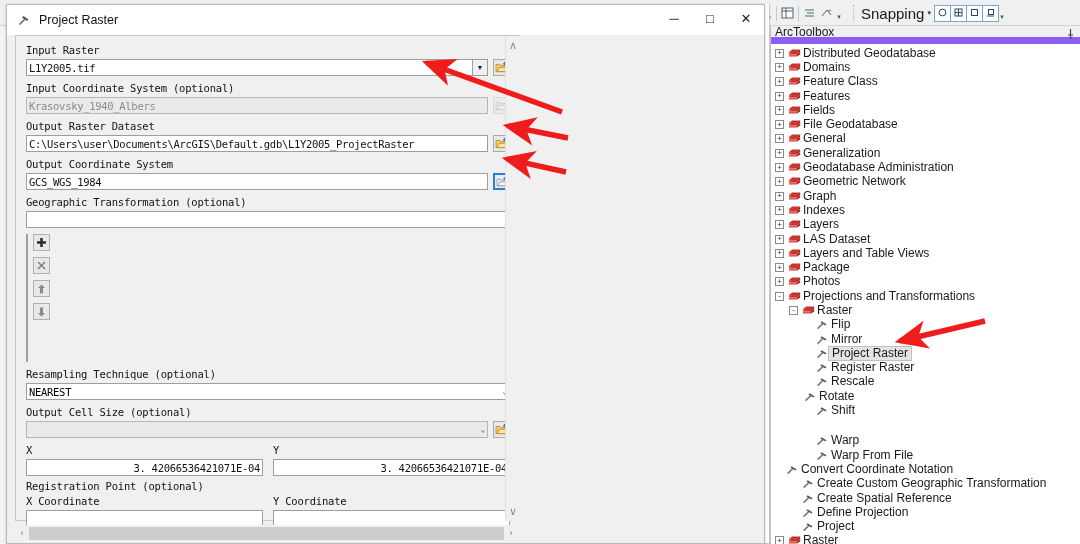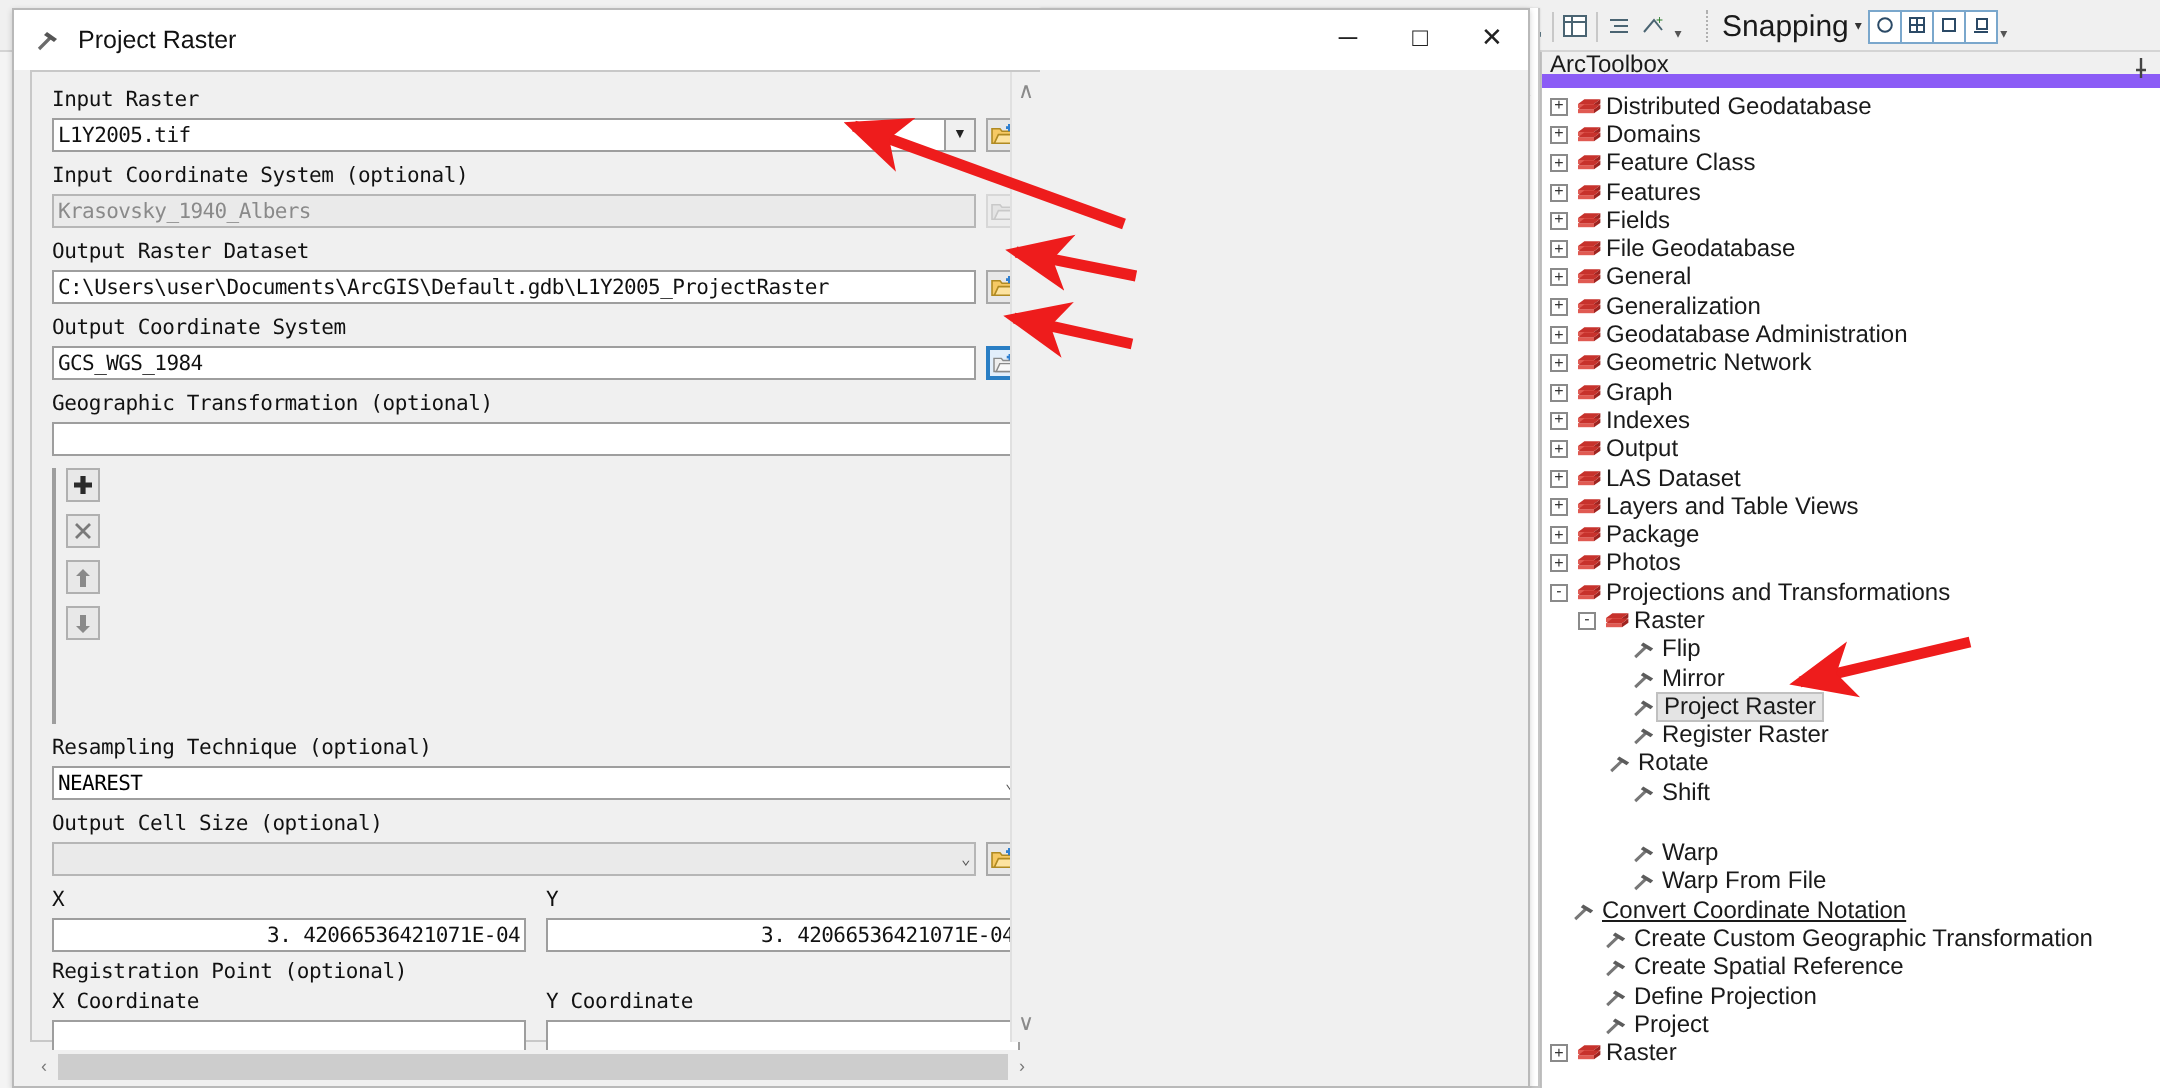--- a/index.html
+++ b/index.html
@@ -492,21 +492,21 @@
           <span class="tb-icon">
             <svg class="ico-toolbox" viewBox="0 0 14 11">
               <path d="M1 4 L4.2 1.6 h8 L9 4 Z" fill="#c7322c"></path>
               <path d="M1 4 h8 v2 H1 Z" fill="#e05a52"></path>
               <path d="M9 4 L12.2 1.6 v2.2 L9 6 Z" fill="#9e2420"></path>
               <path d="M1 6.6 h8 v2 H1 Z" fill="#e05a52"></path>
               <path d="M9 6.6 L12.2 4.2 v2.2 L9 8.6 Z" fill="#9e2420"></path>
               <path d="M1 6.6 L4.2 4.2 h8 L9 6.6 Z" fill="#c7322c"></path>
             </svg>
           </span>
-          <span class="tree-label">Output</span>
+          <span class="tree-label">Layers</span>
         </div>
         <div class="tree-row" style="padding-left: 4px;">
           <span class="expander">+</span>
           <span class="tb-icon">
             <svg class="ico-toolbox" viewBox="0 0 14 11">
               <path d="M1 4 L4.2 1.6 h8 L9 4 Z" fill="#c7322c"></path>
               <path d="M1 4 h8 v2 H1 Z" fill="#e05a52"></path>
               <path d="M9 4 L12.2 1.6 v2.2 L9 6 Z" fill="#9e2420"></path>
               <path d="M1 6.6 h8 v2 H1 Z" fill="#e05a52"></path>
               <path d="M9 6.6 L12.2 4.2 v2.2 L9 8.6 Z" fill="#9e2420"></path>
@@ -618,20 +618,30 @@
         <div class="tree-row" style="padding-left: 32px;">
           <span class="expander none"></span>
           <span class="tb-icon">
             <svg class="ico-hammer" viewBox="0 0 13 11">
               <path d="M1.6 9.6 L7 4.4" stroke="#777" stroke-width="1.5" fill="none"></path>
               <path d="M5.6 2.2 L10.6 5.2 L9.3 6.6 L4.4 3.6 Z" fill="#5c5c5c"></path>
             </svg>
           </span>
           <span class="tree-label">Register Raster</span>
         </div>
+        <div class="tree-row" style="padding-left: 32px;">
+          <span class="expander none"></span>
+          <span class="tb-icon">
+            <svg class="ico-hammer" viewBox="0 0 13 11">
+              <path d="M1.6 9.6 L7 4.4" stroke="#777" stroke-width="1.5" fill="none"></path>
+              <path d="M5.6 2.2 L10.6 5.2 L9.3 6.6 L4.4 3.6 Z" fill="#5c5c5c"></path>
+            </svg>
+          </span>
+          <span class="tree-label">Rescale</span>
+        </div>
         <div class="tree-row" style="padding-left: 20px;">
           <span class="expander none"></span>
           <span class="tb-icon">
             <svg class="ico-hammer" viewBox="0 0 13 11">
               <path d="M1.6 9.6 L7 4.4" stroke="#777" stroke-width="1.5" fill="none"></path>
               <path d="M5.6 2.2 L10.6 5.2 L9.3 6.6 L4.4 3.6 Z" fill="#5c5c5c"></path>
             </svg>
           </span>
           <span class="tree-label">Rotate</span>
         </div>
@@ -658,21 +668,21 @@
         <div class="tree-row" style="padding-left: 32px;">
           <span class="expander none"></span>
           <span class="tb-icon">
             <svg class="ico-hammer" viewBox="0 0 13 11">
               <path d="M1.6 9.6 L7 4.4" stroke="#777" stroke-width="1.5" fill="none"></path>
               <path d="M5.6 2.2 L10.6 5.2 L9.3 6.6 L4.4 3.6 Z" fill="#5c5c5c"></path>
             </svg>
           </span>
           <span class="tree-label">Warp From File</span>
         </div>
-        <div class="tree-row" style=" text-decoration: underline;">
+        <div class="tree-row" style="">
           <span class="expander none"></span>
           <span class="tb-icon">
             <svg class="ico-hammer" viewBox="0 0 13 11">
               <path d="M1.6 9.6 L7 4.4" stroke="#777" stroke-width="1.5" fill="none"></path>
               <path d="M5.6 2.2 L10.6 5.2 L9.3 6.6 L4.4 3.6 Z" fill="#5c5c5c"></path>
             </svg>
           </span>
           <span class="tree-label">Convert Coordinate Notation</span>
         </div>
         <div class="tree-row" style="padding-left: 18px;">

